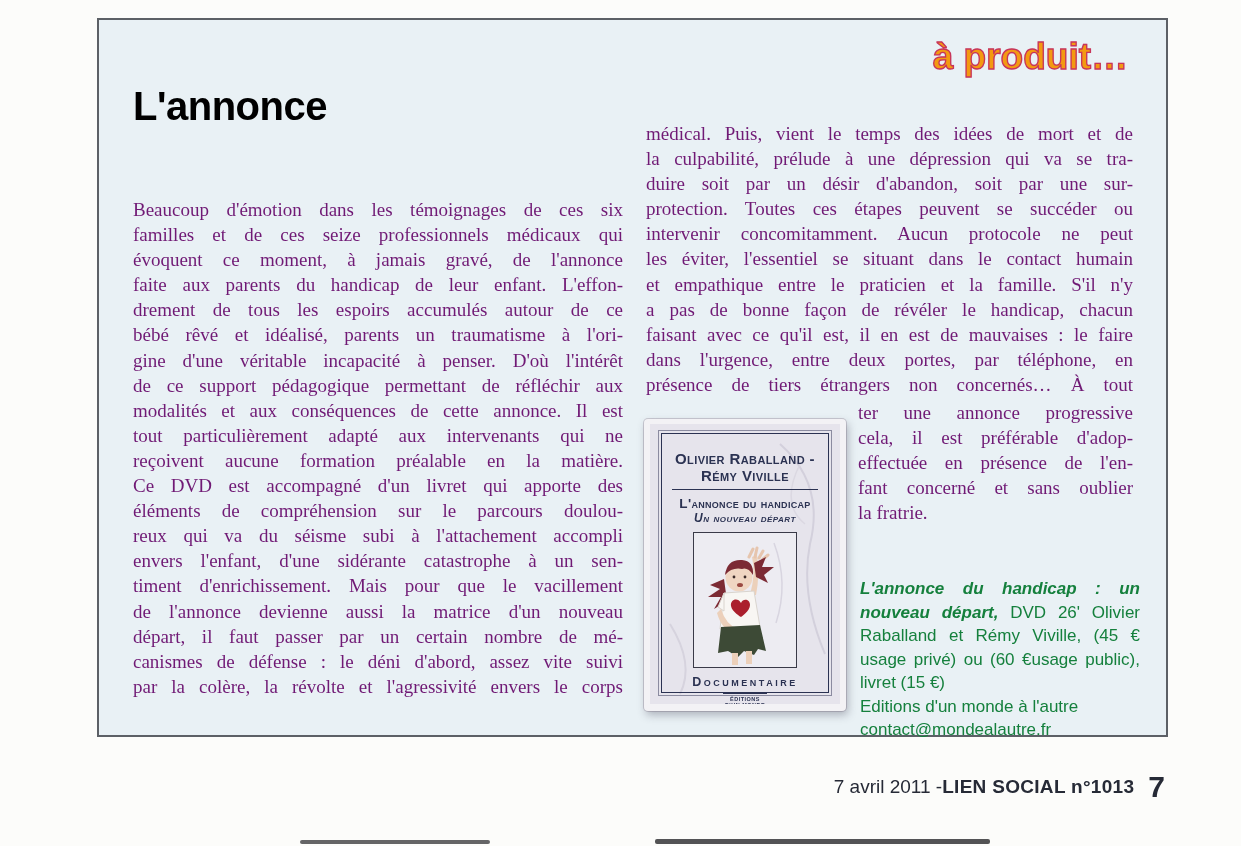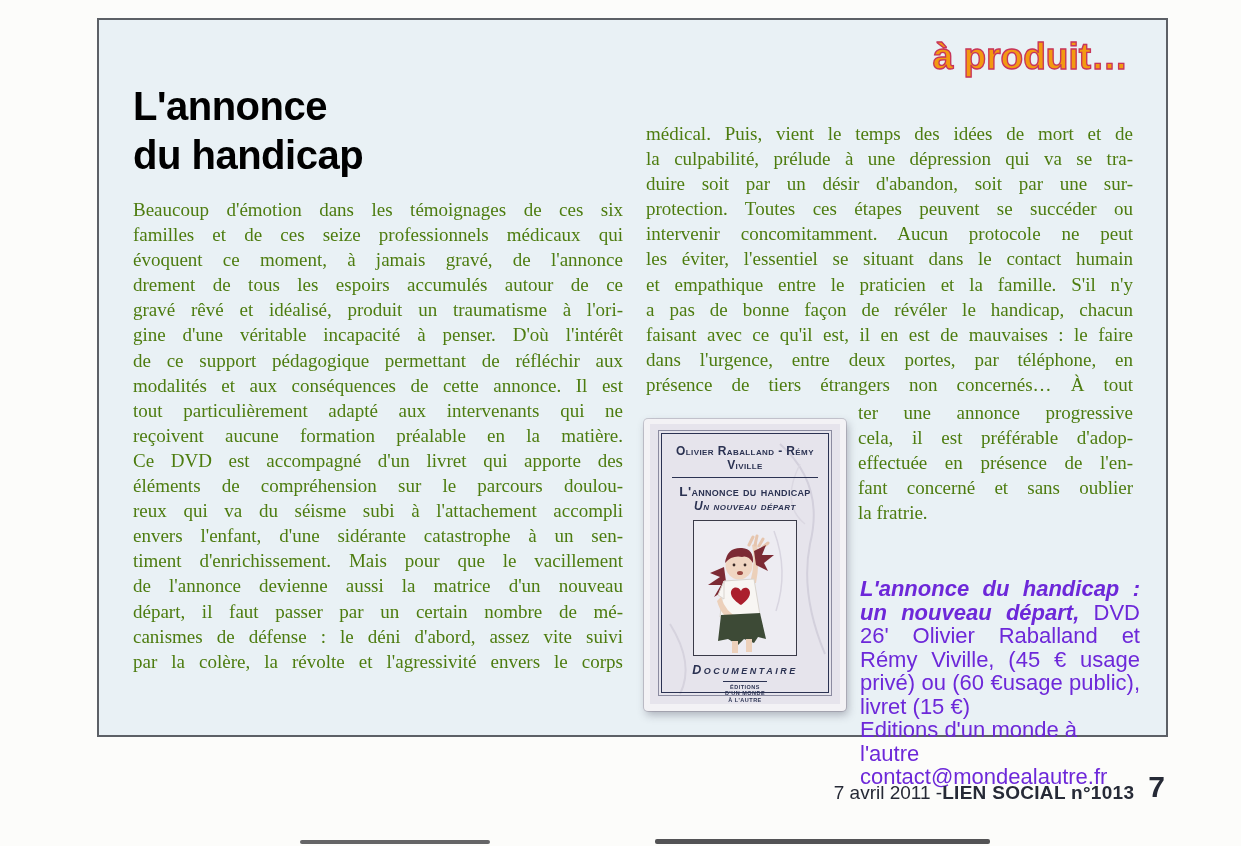--- a/index.html
+++ b/index.html
@@ -24,21 +24,21 @@
   }
   .article-title {
     position:absolute; left:133px; top:82px;
     font-size:40px; line-height:49px; font-weight:600;
     color:#000000; letter-spacing:-0.5px;
   }
   .col {
     position:absolute;
     font-family:"Liberation Serif", serif;
     font-size:19px; line-height:25.1px;
-    color:#4d7c0f;
+    color:#701a75;
   }
   .col-left  { left:133px; top:197px; width:490px; }
   .col-right { left:646px; top:121px; width:487px; }
   .col-wrap  { left:858px; top:400px; width:275px; }
   .text-line { text-align:justify; text-align-last:justify; white-space:normal; }
   .text-line.ragged { text-align-last:left; }
 
   
   .dvd {
     position:absolute; left:644px; top:419px; width:202px; height:292px;
@@ -55,86 +55,86 @@
   }
   .dvd-sketch { position:absolute; inset:0; }
   .dvd-frame {
     position:absolute; left:11px; top:9px; right:11px; bottom:11px;
     border:1.5px solid #2b3252;
     outline:1px solid #8b8ba0; outline-offset:2px;
     display:flex; flex-direction:column; align-items:center;
     text-align:center; color:#2b3252;
   }
   .dvd-authors {
-    margin-top:10px; font-size:12px; font-weight:700;
+    margin-top:16px; font-size:15px; font-weight:700;
     font-variant:small-caps; letter-spacing:.4px;
     width:88%; border-bottom:1px solid #2b3252; padding-bottom:5px;
   }
   .dvd-title {
     margin-top:6px; font-size:13.5px; font-weight:700;
     font-variant:small-caps; letter-spacing:.3px;
   }
   .dvd-subtitle {
     font-size:12px; font-weight:700; font-style:italic;
     font-variant:small-caps; letter-spacing:.5px;
   }
   .dvd-art {
     margin-top:7px; width:104px; height:136px;
     border:1px solid #3a3a48; background:#edecf2;
   }
   .dvd-genre {
     margin-top:7px; font-size:12.5px; font-weight:700;
-    font-variant:small-caps; letter-spacing:2.5px;font-style:italic;
+    font-variant:small-caps; letter-spacing:2.5px;
   }
   .dvd-pub {
     margin-top:4px; font-size:5.5px; font-weight:700; line-height:6.5px;
     letter-spacing:.5px; text-transform:uppercase;
     border-top:1px solid #2b3252; border-bottom:1px solid #2b3252;
     padding:1.5px 2px;
   }
 
   
   .caption {
     position:absolute; left:860px; top:577px; width:280px;
-    font-size:22px; line-height:23.5px; color:#6d28d9;
+    font-size:17px; line-height:23.5px; color:#15803d;
     text-align:justify;
   }
   .caption .lead { font-weight:700; font-style:italic; }
   .caption-line { text-align:left; }
 
   .footer {
     position:absolute; top:770px; right:76px;
     font-size:19px; color:#262a36;
-    display:flex; align-items:flex-end;margin-left:44px;
+    display:flex; align-items:center;margin-left:44px;
   }
   .footer .mag { font-weight:700; letter-spacing:.3px; }
   .footer .pagenum { font-weight:700; font-size:30px; margin-left:14px; }
 
   .scan-bar { position:absolute; background:#4a4a4c; opacity:.85; border-radius:2px; }
   .scan-bar.b1 { left:300px; top:840px; width:190px; height:4px; }
   .scan-bar.b2 { left:655px; top:839px; width:335px; height:5px; opacity:.95; }
 </style>
 </head>
 <body>
 
 <div class="page-box"></div>
 
 <div class="signaler">à produit…</div>
 
 <div class="article-title">
   <div>L'annonce</div>
-  <div>du handicap</div>
 </div>
 
 <div class="col col-left">
     <div class="text-line">Beaucoup d'émotion dans les témoignages de ces six</div>
     <div class="text-line">familles et de ces seize professionnels médicaux qui</div>
     <div class="text-line">évoquent ce moment, à jamais gravé, de l'annonce</div>
+    <div class="text-line">faite aux parents du handicap de leur enfant. L'effon-</div>
     <div class="text-line">drement de tous les espoirs accumulés autour de ce</div>
-    <div class="text-line">gravé rêvé et idéalisé, produit un traumatisme à l'ori-</div>
+    <div class="text-line">bébé rêvé et idéalisé, parents un traumatisme à l'ori-</div>
     <div class="text-line">gine d'une véritable incapacité à penser. D'où l'intérêt</div>
     <div class="text-line">de ce support pédagogique permettant de réfléchir aux</div>
     <div class="text-line">modalités et aux conséquences de cette annonce. Il est</div>
     <div class="text-line">tout particulièrement adapté aux intervenants qui ne</div>
     <div class="text-line">reçoivent aucune formation préalable en la matière.</div>
     <div class="text-line">Ce DVD est accompagné d'un livret qui apporte des</div>
     <div class="text-line">éléments de compréhension sur le parcours doulou-</div>
     <div class="text-line">reux qui va du séisme subi à l'attachement accompli</div>
     <div class="text-line">envers l'enfant, d'une sidérante catastrophe à un sen-</div>
     <div class="text-line">timent d'enrichissement. Mais pour que le vacillement</div>

